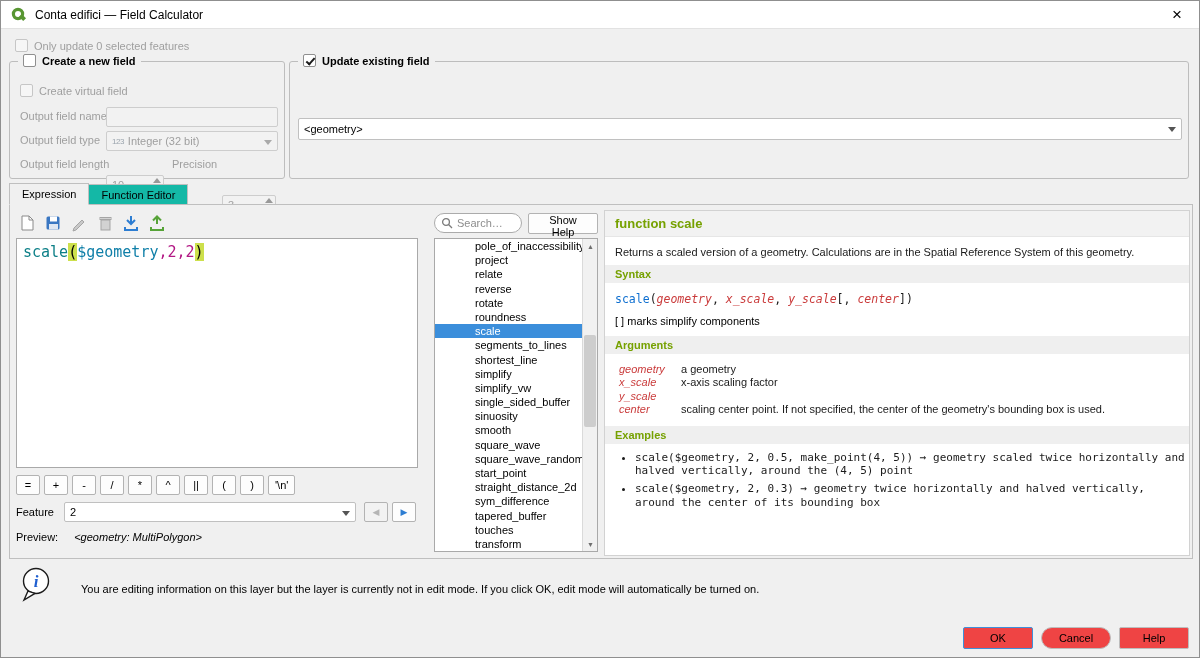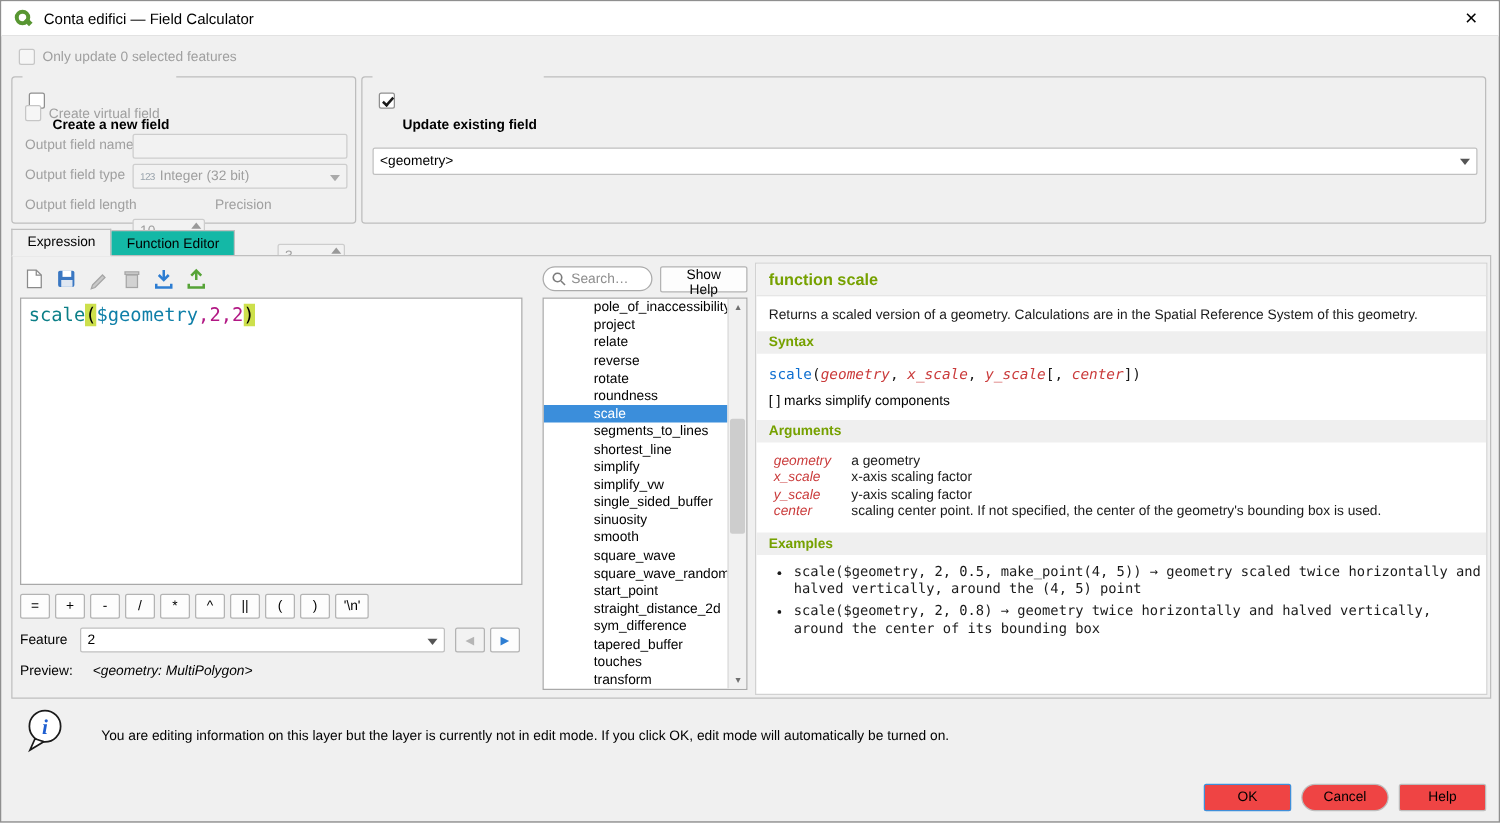--- a/index.html
+++ b/index.html
@@ -16,21 +16,21 @@
                align-items:center; justify-content:center; font-size:17px; cursor:default; }
 
   
   .chk { display:inline-flex; align-items:center; gap:6px; }
   .box { position:relative; width:13px; height:13px; background:#fff; border:1px solid #8f8f8f;
          border-radius:2px; flex:0 0 auto; }
   .box.checked::after { content:""; position:absolute; left:2px; top:3px; width:7px; height:3px;
          border-left:2px solid #1b1b1b; border-bottom:2px solid #1b1b1b; transform:rotate(-48deg); }
   .disabled-txt { color:#9f9f9f; }
   .disabled-box { border-color:#c6c6c6; background:#f6f6f6; }
-  .bold { font-weight:bold;margin-top:40px; }
+  .bold { font-weight:bold; }
 
   .only-update { position:absolute; left:14px; top:38px; }
 
   
   .group { position:absolute; border:1px solid #bdbdbd; border-radius:3px; }
   .group-legend { position:absolute; top:-8px; left:8px; background:#f0f0f0; padding:0 5px; }
   .g-create { left:8px; top:60px; width:276px; height:118px; }
   .g-update { left:288px; top:60px; width:900px; height:118px; }
 
   .g-row { position:absolute; display:flex; align-items:center; }
@@ -340,31 +340,30 @@
           <div class="arg-row">
             <span class="arg-name">geometry</span>
             <span class="arg-desc">a geometry</span>
           </div>
           <div class="arg-row">
             <span class="arg-name">x_scale</span>
             <span class="arg-desc">x-axis scaling factor</span>
           </div>
           <div class="arg-row">
             <span class="arg-name">y_scale</span>
-            <span class="arg-desc">y-axis scaling factor</span>
           </div>
           <div class="arg-row">
             <span class="arg-name">center</span>
             <span class="arg-desc">scaling center point. If not specified, the center of the geometry's bounding box is used.</span>
           </div>
         </div>
       <div class="help-band">Examples</div>
       <ul class="examples-list">
           <li>scale($geometry, 2, 0.5, make_point(4, 5)) → geometry scaled twice horizontally and halved vertically, around the (4, 5) point</li>
-          <li>scale($geometry, 2, 0.8) → geometry twice horizontally and halved vertically, around the center of its bounding box</li>
+          <li>scale($geometry, 2, 0.3) → geometry twice horizontally and halved vertically, around the center of its bounding box</li>
         </ul>
     </div>
   </div>
 
   <div class="info-row">
     <span class="info-icon">
       <svg width="34" height="36" viewBox="0 0 34 36">
         <ellipse cx="17" cy="14" rx="12.5" ry="12.5" fill="#fff" stroke="#1b1b1b" stroke-width="1.4"></ellipse>
         <path d="M9 24 L5 33 L16 26.4 Z" fill="#fff" stroke="#1b1b1b" stroke-width="1.4"></path>
         <text x="17" y="20" font-size="17" font-weight="bold" font-style="italic" fill="#1f5fd0" text-anchor="middle" font-family="Liberation Serif, serif">i</text>

